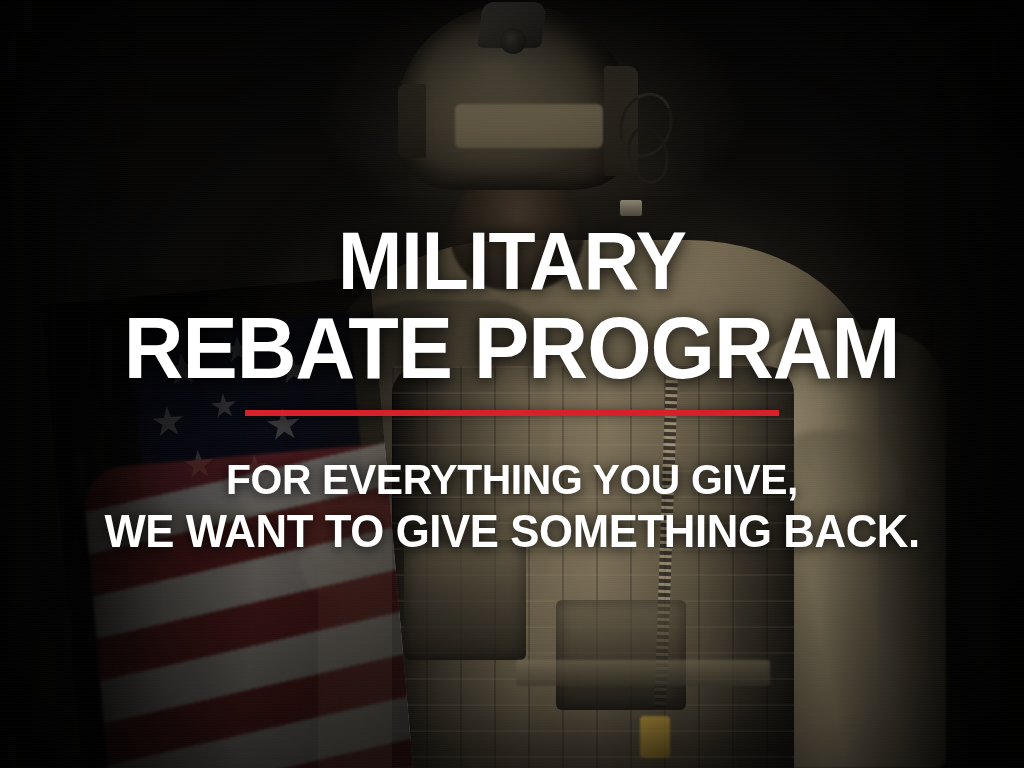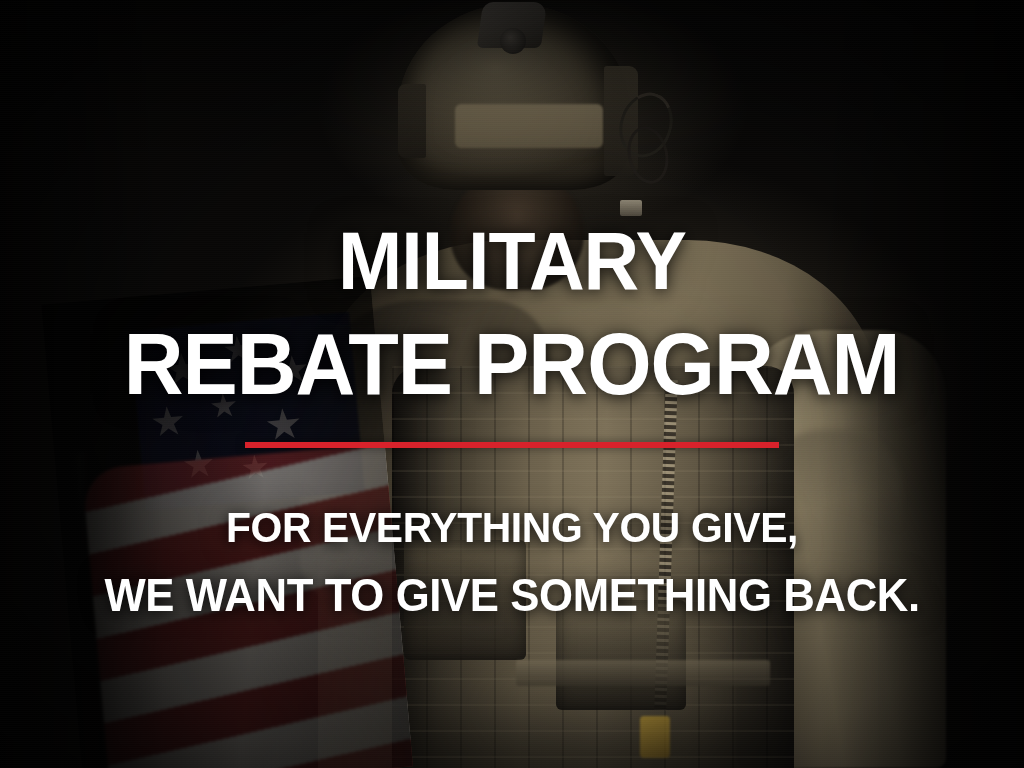--- a/index.html
+++ b/index.html
@@ -251,21 +251,20 @@
       repeating-linear-gradient(0deg, rgba(255,255,255,0.012) 0 1px, rgba(0,0,0,0.012) 1px 2px);
     pointer-events:none;
   }
 
   
   .overlay {
     position:absolute; inset:0;
     display:flex; flex-direction:column;
     align-items:center; justify-content:flex-start;
     text-align:center;
-    gap:16px;
   }
 
   .headline {
     color:#ffffff;
     font-family:"Liberation Sans", sans-serif;
     font-weight:bold;
     font-size:82px;
     line-height:0.97;
     letter-spacing:-1px;
     text-transform:uppercase;

